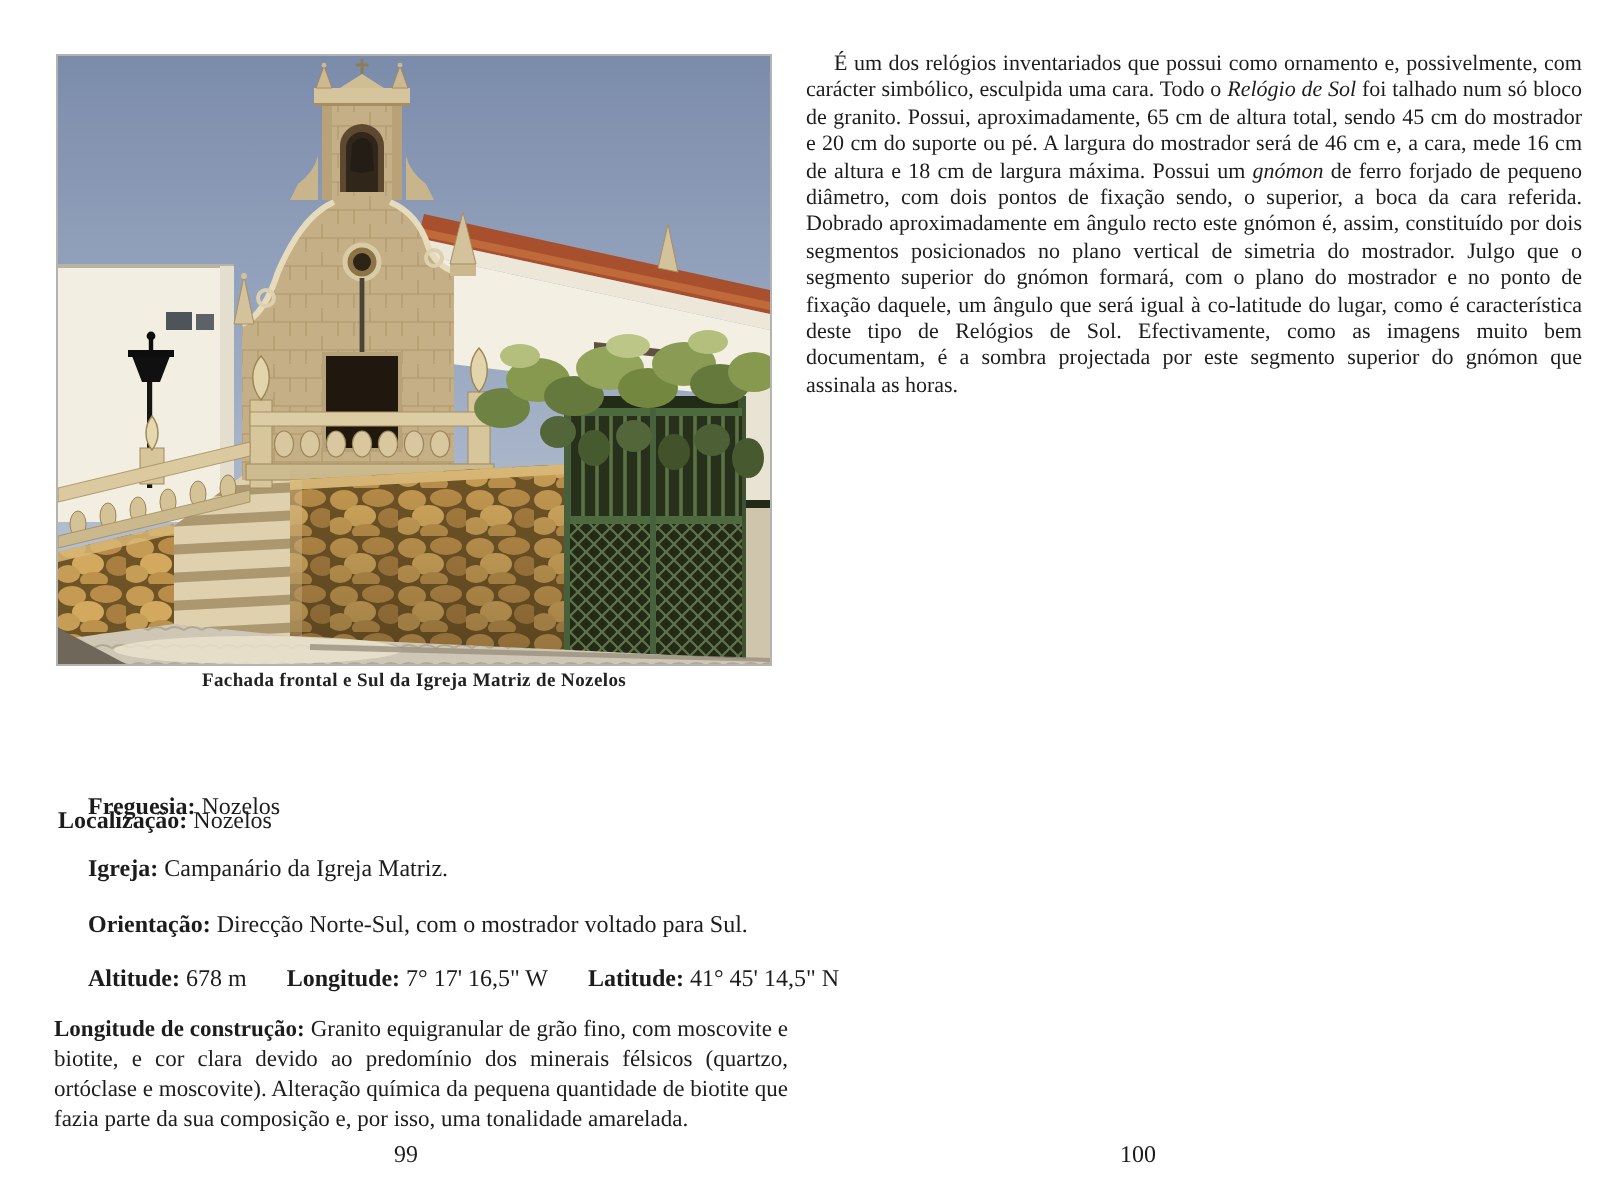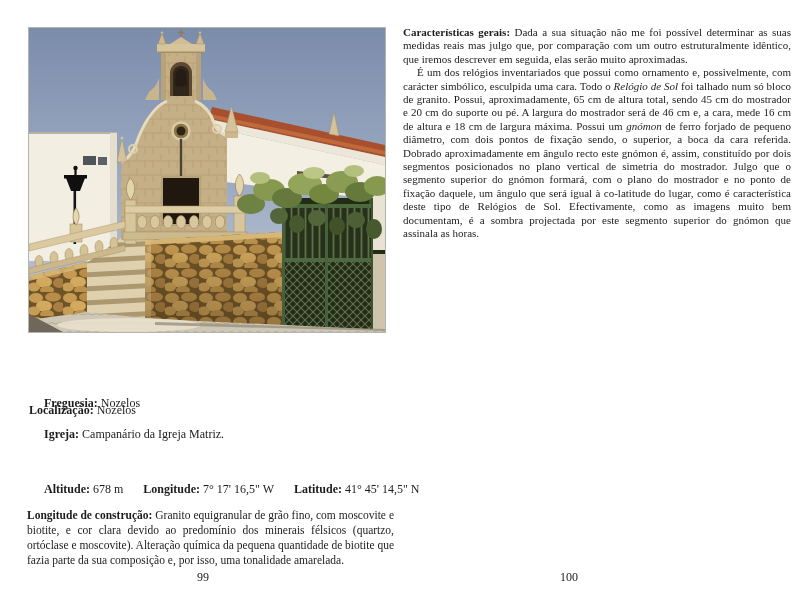--- a/index.html
+++ b/index.html
@@ -249,55 +249,56 @@
 
       <g>
         <path d="M0,292 L58,284 L126,291 L256,297 L356,302 L356,304 L0,304 Z" fill="url(#cobbles)"></path>
         <ellipse cx="100" cy="297" rx="72" ry="7" fill="#ece4d0" opacity="0.8"></ellipse>
         <path d="M126,294 L356,301 L356,303 L126,297 Z" fill="#9a907e" opacity="0.8"></path>
         <polygon points="0,286 34,304 0,304" fill="#6f675a"></polygon>
       </g>
     </svg>
   </div>
 
+  <div class="photo-caption">Fachada frontal e Sul da Igreja Matriz de Nozelos</div>
 
   <div class="field f-loc">
     <b>Localização:</b>
     <span>Nozelos</span>
   </div>
   <div class="field f-fre">
     <b>Freguesia:</b>
     <span>Nozelos</span>
   </div>
   <div class="field f-lug">
     <b>Igreja:</b>
     <span>Campanário da Igreja Matriz.</span>
+  </div>
+  <div class="field f-ori">
+    <b>Orientação:</b>
+    <span>Direcção Norte-Sul, com o mostrador voltado para Sul.</span>
   </div>
 
   <div class="geo-row">
     <span class="pair"><b>Altitude:</b>
       <span>678 m</span></span>
     <span class="pair"><b>Longitude:</b>
       <span>7° 17' 16,5" W</span></span>
     <span class="pair"><b>Latitude:</b>
       <span>41° 45' 14,5" N</span></span>
   </div>
 
   <div class="material">
     <b>Longitude de construção:</b>
     <span>Granito equigranular de grão fino, com moscovite e biotite, e cor clara devido ao predomínio dos minerais félsicos (quartzo, ortóclase e moscovite). Alteração química da pequena quantidade de biotite que fazia parte da sua composição e, por isso, uma tonalidade amarelada.</span>
   </div>
 
   <div class="pageno pn-left">99</div>
 
   <div class="rightcol">
-    <p class="p1">
-      <b>Características gerais:</b>
-      <span>Dada a sua situação não me foi possível determinar as suas medidas reais mas julgo que, por comparação com um outro estruturalmente idêntico, que iremos descrever em seguida, elas serão muito aproximadas.</span>
-    </p>
     <p class="p2">
       <span>É um dos relógios inventariados que possui como ornamento e, possivelmente, com carácter simbólico, esculpida uma cara. Todo o</span>
       <em>Relógio de Sol</em>
       <span>foi talhado num só bloco de granito. Possui, aproximadamente, 65 cm de altura total, sendo 45 cm do mostrador e 20 cm do suporte ou pé. A largura do mostrador será de 46 cm e, a cara, mede 16 cm de altura e 18 cm de largura máxima. Possui um</span>
       <em>gnómon</em>
       <span>de ferro forjado de pequeno diâmetro, com dois pontos de fixação sendo, o superior, a boca da cara referida. Dobrado aproximadamente em ângulo recto este gnómon é, assim, constituído por dois segmentos posicionados no plano vertical de simetria do mostrador. Julgo que o segmento superior do gnómon formará, com o plano do mostrador e no ponto de fixação daquele, um ângulo que será igual à co-latitude do lugar, como é característica deste tipo de Relógios de Sol. Efectivamente, como as imagens muito bem documentam, é a sombra projectada por este segmento superior do gnómon que assinala as horas.</span>
     </p>
   </div>
 
   <div class="pageno pn-right">100</div>

